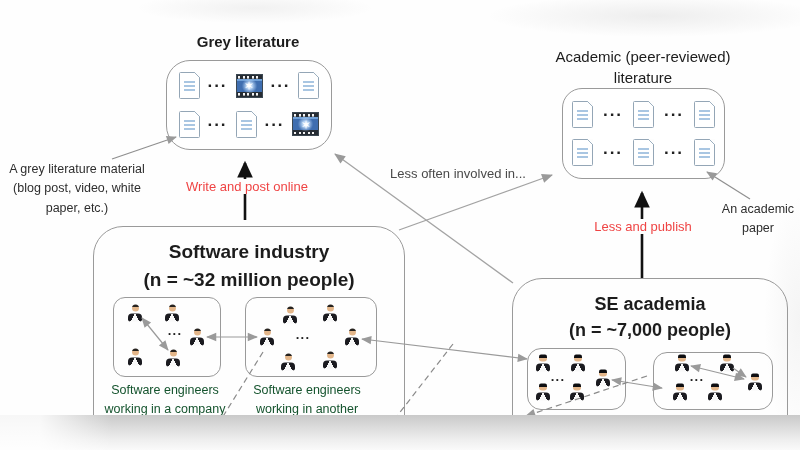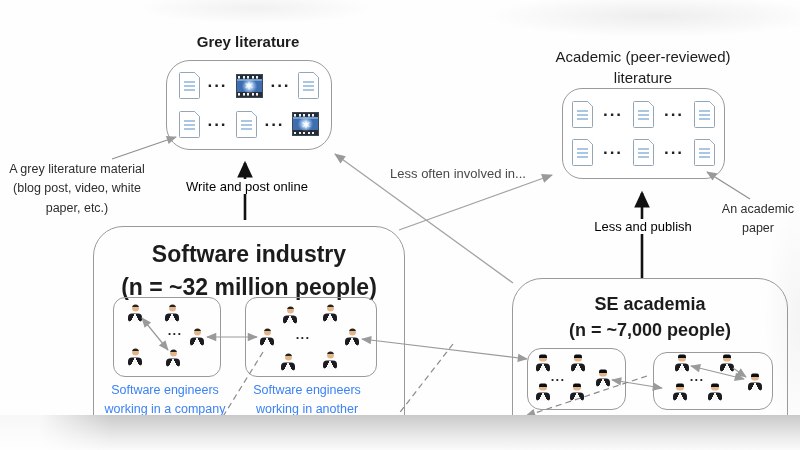--- a/index.html
+++ b/index.html
@@ -27,30 +27,30 @@
   .sub-box{position:absolute;border:1.3px solid #9a9a9a;border-radius:12px;z-index:2;background:transparent;}
   .sw-sub1{left:113px;top:297px;width:106px;height:78px;}
   .sw-sub2{left:245px;top:297px;width:130px;height:78px;}
   .ac-sub1{left:527px;top:348px;width:97px;height:60px;border-radius:14px;}
   .ac-sub2{left:653px;top:352px;width:118px;height:56px;border-radius:14px;}
 
   
   .t{position:absolute;text-align:center;z-index:6;}
   .grey-title{left:160px;top:33px;width:176px;font-size:15px;font-weight:700;}
   .academic-title{left:545px;top:46px;width:196px;font-size:15px;font-weight:400;line-height:1.4;}
-  .group-title{font-size:23px;font-weight:700;line-height:1.45;padding-top:11px;text-align:center;}
+  .group-title{font-size:19px;font-weight:700;line-height:1.45;padding-top:11px;text-align:center;}
   .academia-box .group-title{font-size:18px;padding-top:12px;}
-  .small-label{font-size:13px;color:#000000;}
+  .small-label{font-size:13px;color:#ef4444;}
   .write-post{left:170px;top:179px;width:154px;background:#fefefe;}
   .write-publish{left:566px;top:219px;width:154px;background:#fefefe;}
   .less-often{left:372px;top:166px;width:172px;color:#4a4a4a;}
   .annot{font-size:12.5px;color:#2e2e2e;line-height:1.55;}
   .grey-material{left:-2px;top:160px;width:158px;}
   .academic-paper{left:712px;top:200px;width:92px;}
-  .caption{position:absolute;font-size:12.5px;color:#3b82f6;line-height:1.5;text-align:center;z-index:6;}
+  .caption{position:absolute;font-size:12.5px;color:#14532d;line-height:1.5;text-align:center;z-index:6;}
   .cap1{left:92px;top:381px;width:146px;}
   .cap2{left:237px;top:381px;width:140px;}
 
   
   .rows{display:flex;flex-direction:column;justify-content:space-evenly;height:100%;}
   .irow{display:flex;align-items:center;justify-content:center;gap:8px;}
   .academic-box .irow{gap:10px;}
 
   
   .doc{position:relative;display:inline-block;width:19px;height:25px;background-color:#fff;

